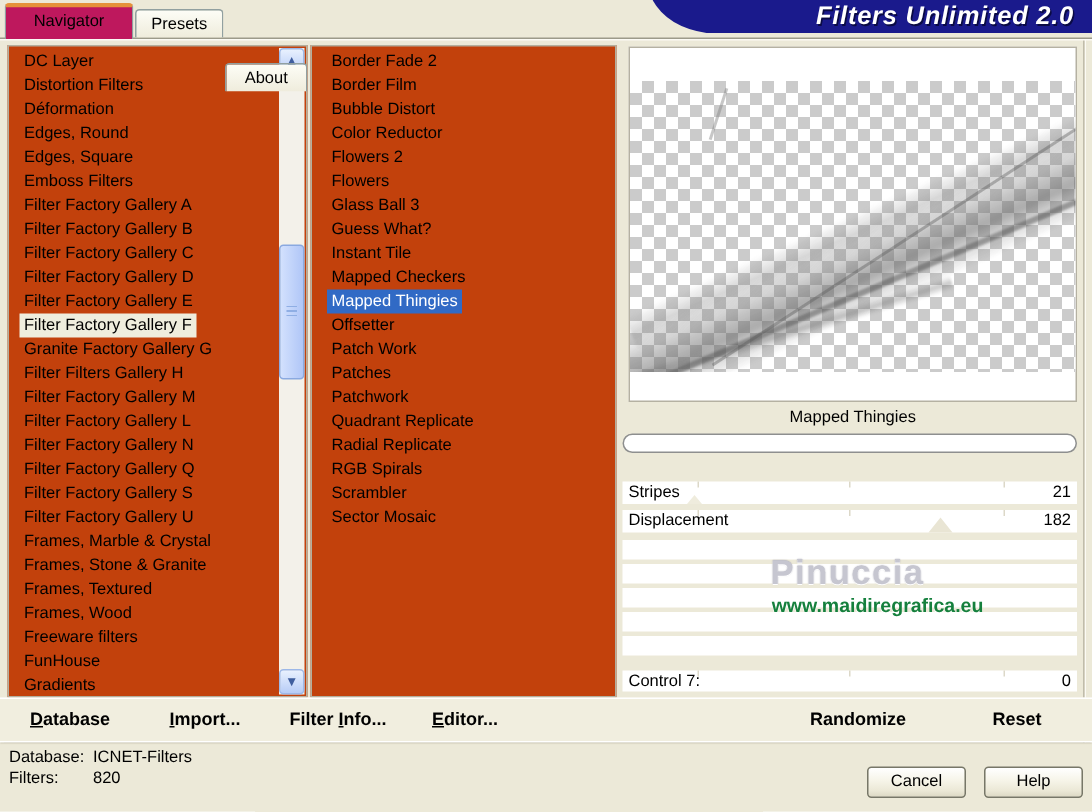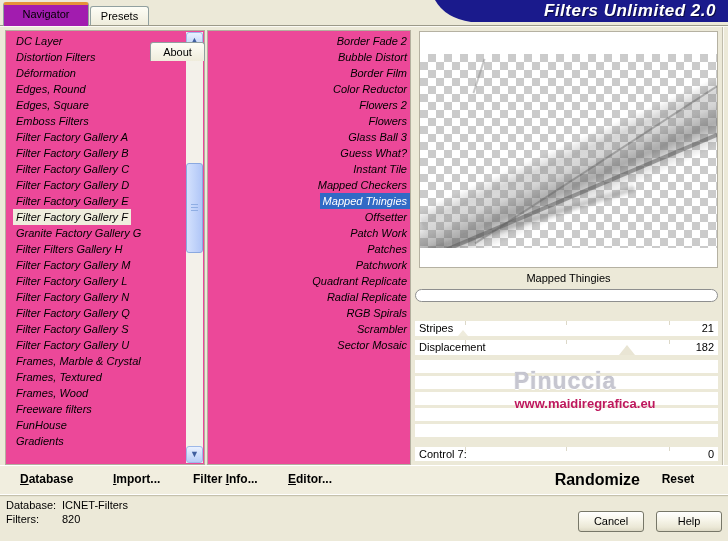--- a/index.html
+++ b/index.html
@@ -9,36 +9,36 @@
 
   
   #titleband{position:absolute;left:435px;top:0;width:293px;height:22px;text-align:right;}
   #titleband svg{position:absolute;left:0;top:0;}
   #titletext{position:absolute;right:12px;top:0;line-height:21px;color:#fff;
     font-size:17px;font-weight:bold;font-style:italic;letter-spacing:.5px;
     text-shadow:1px 1px 0 rgba(0,0,20,.6);}
 
   
   .tab{position:absolute;text-align:center;cursor:default;}
-  #tab-navigator{left:3px;top:2px;width:84px;height:21px;background:#a21caf;
+  #tab-navigator{left:3px;top:2px;width:84px;height:21px;background:#be185d;
     border:1px solid #91A0A0;border-bottom:none;border-radius:3px 3px 0 0;
     border-top:3px solid #E5913A;line-height:19px;z-index:5;}
   .tab-inactive{top:6px;height:18px;background:linear-gradient(180deg,#FDFDF6,#EFECDC);
     border:1px solid #91A0A0;border-bottom:none;border-radius:3px 3px 0 0;line-height:18px;z-index:2;}
   #tab-presets{left:90px;width:57px;}
   #tab-about{left:150px;width:53px;margin-top:36px;}
   #pageline{position:absolute;left:0;top:25px;width:728px;height:0;
     border-top:1px solid #9C9A8A;box-shadow:0 1px 0 #FBFAF4;z-index:1;}
   #pageright{position:absolute;left:722px;top:26px;width:0;height:469px;
     border-left:1px solid #C0BCAB;box-shadow:1px 0 0 #FBFAF4;}
 
   
-  .listbox{position:absolute;background:#ec4899;border:1px solid #B3AF9E;overflow:hidden;font-style:italic;}
+  .listbox{position:absolute;background:#c2410c;border:1px solid #B3AF9E;overflow:hidden;}
   #leftlist{left:5px;top:30px;width:198px;height:433px;}
-  #midlist{left:207px;top:30px;width:202px;height:433px;text-align:right;}
+  #midlist{left:207px;top:30px;width:202px;height:433px;}
   .rows{position:absolute;left:0;top:2px;right:0;}
   .row{height:16px;line-height:16px;white-space:nowrap;}
   #leftlist .row{padding-left:7px;}
   #midlist .row{padding-left:10px;}
   .row .lbl{display:inline-block;padding:0 3px;height:16px;}
   #leftlist .row.selected .lbl{background:#EFEDDD;}
   #midlist .row.selected .lbl{background:#316AC5;color:#fff;}
 
   
   #vscroll{position:absolute;top:1px;right:1px;width:17px;height:431px;background:#F3F1EA;}
@@ -101,35 +101,35 @@
   #row-stripes{top:321px;height:15px;text-decoration:underline;}
   #row-displacement{top:340px;height:15px;}
   .srow.empty{height:13px;}
   #row-e1{top:360px;} #row-e2{top:376px;} #row-e3{top:392px;} #row-e4{top:408px;} #row-e5{top:424px;}
   #row-control{top:447px;height:14px;}
 
   
   #wm{position:absolute;left:412px;top:368px;width:306px;text-align:center;pointer-events:none;}
   #wm1{font-size:23px;font-weight:bold;color:#C6C6D0;letter-spacing:1px;
     text-shadow:0 1px 0 #fff,0 0 1px #9A9AA8;}
-  #wm2{font-size:13px;font-weight:bold;color:#be185d;margin-top:1px;
+  #wm2{font-size:13px;font-weight:bold;color:#15803d;margin-top:1px;
     text-shadow:0 1px 0 #fff;padding-left:40px;}
 
   
   #strip{position:absolute;left:0;top:465px;width:728px;height:29px;background:#F1EEDF;
     border-top:1px solid #FFFFFF;box-sizing:border-box;
     box-shadow:0 1px 0 #FFFFFF,0 2px 1px rgba(150,145,120,.45);}
   .tl{position:absolute;top:0;line-height:27px;font-size:12px;font-weight:bold;cursor:default;}
   .tl u{text-decoration:underline;}
   #strip .tl:nth-of-type(1){left:20px;}
   #strip .tl:nth-of-type(2){left:113px;}
   #strip .tl:nth-of-type(3){left:193px;}
   #strip .tl:nth-of-type(4){left:288px;}
-  #randomize{position:absolute;left:540px;top:0;width:100px;text-align:right;
-    line-height:27px;font-size:16px;font-weight:bold;cursor:default;}
+  #randomize{position:absolute;left:540px;top:0;width:100px;text-align:left;
+    line-height:27px;font-size:12px;font-weight:bold;cursor:default;}
   #reset{position:absolute;left:645px;top:0;width:66px;text-align:center;
     line-height:27px;font-size:12px;font-weight:bold;cursor:default;}
 
   
   .status{position:absolute;left:6px;line-height:13px;}
   .status .sv2{position:absolute;left:56px;white-space:nowrap;}
   #status-db{top:499px;width:300px;}
   #status-filters{top:513px;width:300px;}
 
   .btn{position:absolute;top:511px;width:66px;height:21px;box-sizing:border-box;
@@ -175,39 +175,40 @@
         <div class="row selected"><span class="lbl">Filter Factory Gallery F</span></div>
         <div class="row"><span class="lbl">Granite Factory Gallery G</span></div>
         <div class="row"><span class="lbl">Filter Filters Gallery H</span></div>
         <div class="row"><span class="lbl">Filter Factory Gallery M</span></div>
         <div class="row"><span class="lbl">Filter Factory Gallery L</span></div>
         <div class="row"><span class="lbl">Filter Factory Gallery N</span></div>
         <div class="row"><span class="lbl">Filter Factory Gallery Q</span></div>
         <div class="row"><span class="lbl">Filter Factory Gallery S</span></div>
         <div class="row"><span class="lbl">Filter Factory Gallery U</span></div>
         <div class="row"><span class="lbl">Frames, Marble &amp; Crystal</span></div>
+        <div class="row"><span class="lbl">Frames, Stone &amp; Granite</span></div>
         <div class="row"><span class="lbl">Frames, Textured</span></div>
         <div class="row"><span class="lbl">Frames, Wood</span></div>
         <div class="row"><span class="lbl">Freeware filters</span></div>
         <div class="row"><span class="lbl">FunHouse</span></div>
         <div class="row"><span class="lbl">Gradients</span></div>
       </div>
     <div id="vscroll">
       <div class="sb-btn" id="sb-up">▲</div>
       <div id="sb-thumb"></div>
       <div class="sb-btn" id="sb-down">▼</div>
     </div>
   </div>
 
   <div class="listbox" id="midlist">
     <div class="rows">
 
     <div class="row"><span class="lbl">Border Fade 2</span></div>
+        <div class="row"><span class="lbl">Border Film</span></div>
         <div class="row"><span class="lbl">Bubble Distort</span></div>
-        <div class="row"><span class="lbl">Border Film</span></div>
         <div class="row"><span class="lbl">Color Reductor</span></div>
         <div class="row"><span class="lbl">Flowers 2</span></div>
         <div class="row"><span class="lbl">Flowers</span></div>
         <div class="row"><span class="lbl">Glass Ball 3</span></div>
         <div class="row"><span class="lbl">Guess What?</span></div>
         <div class="row"><span class="lbl">Instant Tile</span></div>
         <div class="row"><span class="lbl">Mapped Checkers</span></div>
         <div class="row selected"><span class="lbl">Mapped Thingies</span></div>
         <div class="row"><span class="lbl">Offsetter</span></div>
         <div class="row"><span class="lbl">Patch Work</span></div>

